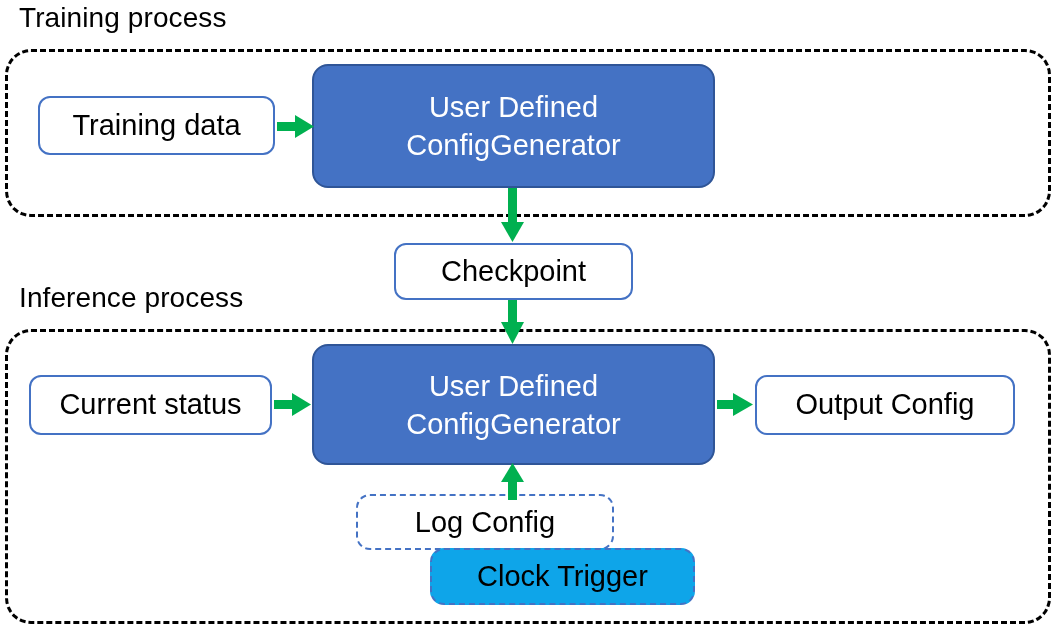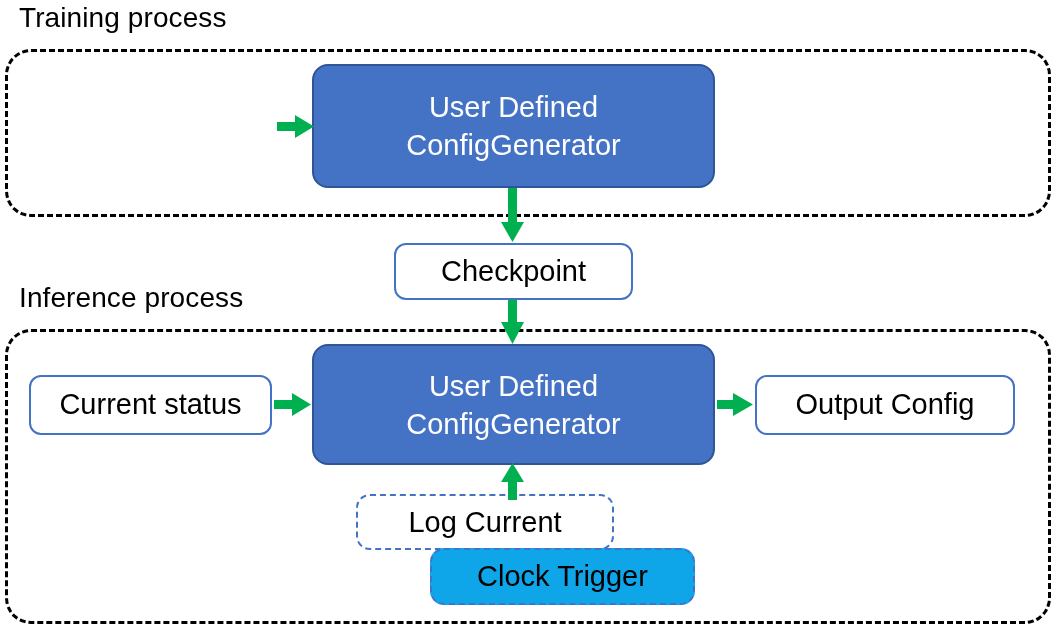--- a/index.html
+++ b/index.html
@@ -131,38 +131,39 @@
 <div id="stage">
 
   <div class="section-title" id="title-inference">Inference process</div>
 
   <div class="section-title" id="title-training">Training process</div>
 
   <div class="group-box" id="group-training"></div>
 
   <div class="group-box" id="group-inference"></div>
 
+  <div class="node-box" id="box-training-data">Training data</div>
 
   <div class="proc-box" id="proc-training">
     <div>User Defined</div>
     <div>ConfigGenerator</div>
   </div>
 
   <div class="node-box" id="box-checkpoint">Checkpoint</div>
 
   <div class="node-box" id="box-current-status">Current status</div>
 
   <div class="proc-box" id="proc-inference">
     <div>User Defined</div>
     <div>ConfigGenerator</div>
   </div>
 
   <div class="node-box" id="box-output-config">Output Config</div>
 
-  <div class="trigger-box" id="box-log-trigger">Log Current</div>
+  <div class="trigger-box" id="box-log-trigger">Log Config</div>
 
   <div class="trigger-box" id="box-clock-trigger">Clock Trigger</div>
 
   <svg id="arrows" viewBox="0 0 1057 631" width="1057" height="631">
 
     <g fill="#00B050">
       <rect x="277" y="122" width="24" height="9"></rect>
       <polygon points="295,115 314,126.5 295,138"></polygon>
     </g>
 

